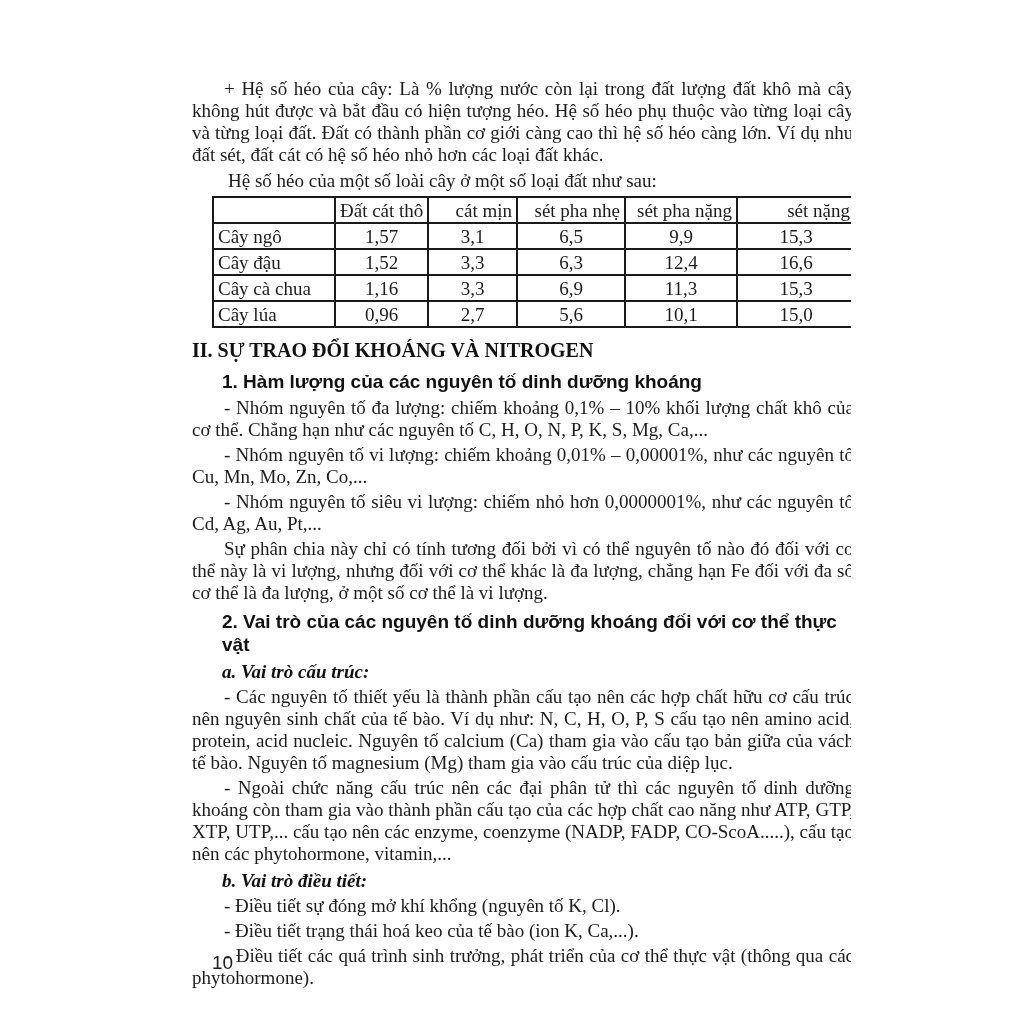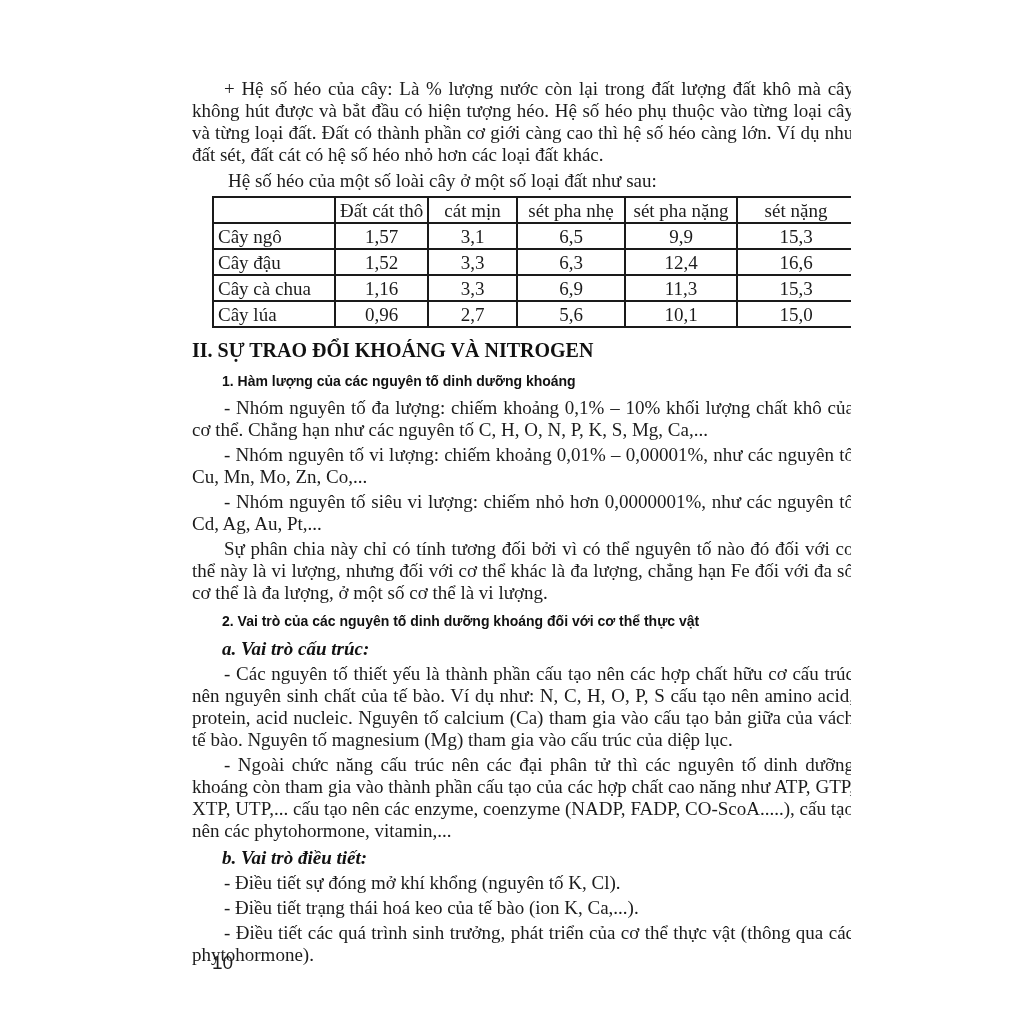--- a/index.html
+++ b/index.html
@@ -46,35 +46,35 @@
   table.data td, table.data th {
     border: 2px solid #1a1a1a;
     font-size: 19px;
     font-weight: normal;
     line-height: 21px;
     padding: 1px 4px;
     height: 22px;
     white-space: nowrap;
     overflow: hidden;
   }
-  table.data th { text-align: center; }
+  table.data th { text-align: right; }
   td.plant { text-align: left; padding-left: 10px; border-radius: 11px; }
   td.num { text-align: center; }
   h2.sec {
     margin: 10px 0 8px 0;
     font-family: Liberation Serif, serif;
     font-size: 20px;
     line-height: 24px;
     font-weight: bold;
     color: #111111;
   }
   h3.sub {
     margin: 6px 0 4px 30px;
     font-family: "Liberation Sans", "DejaVu Sans", sans-serif;
-    font-size: 14px;
+    font-size: 19px;
     line-height: 23px;
     font-weight: bold;
     color: #111111;
   }
   h4.subsub {
     margin: 4px 0 3px 30px;
     font-size: 19px;
     line-height: 23px;
     font-weight: bold;
     font-style: italic;

